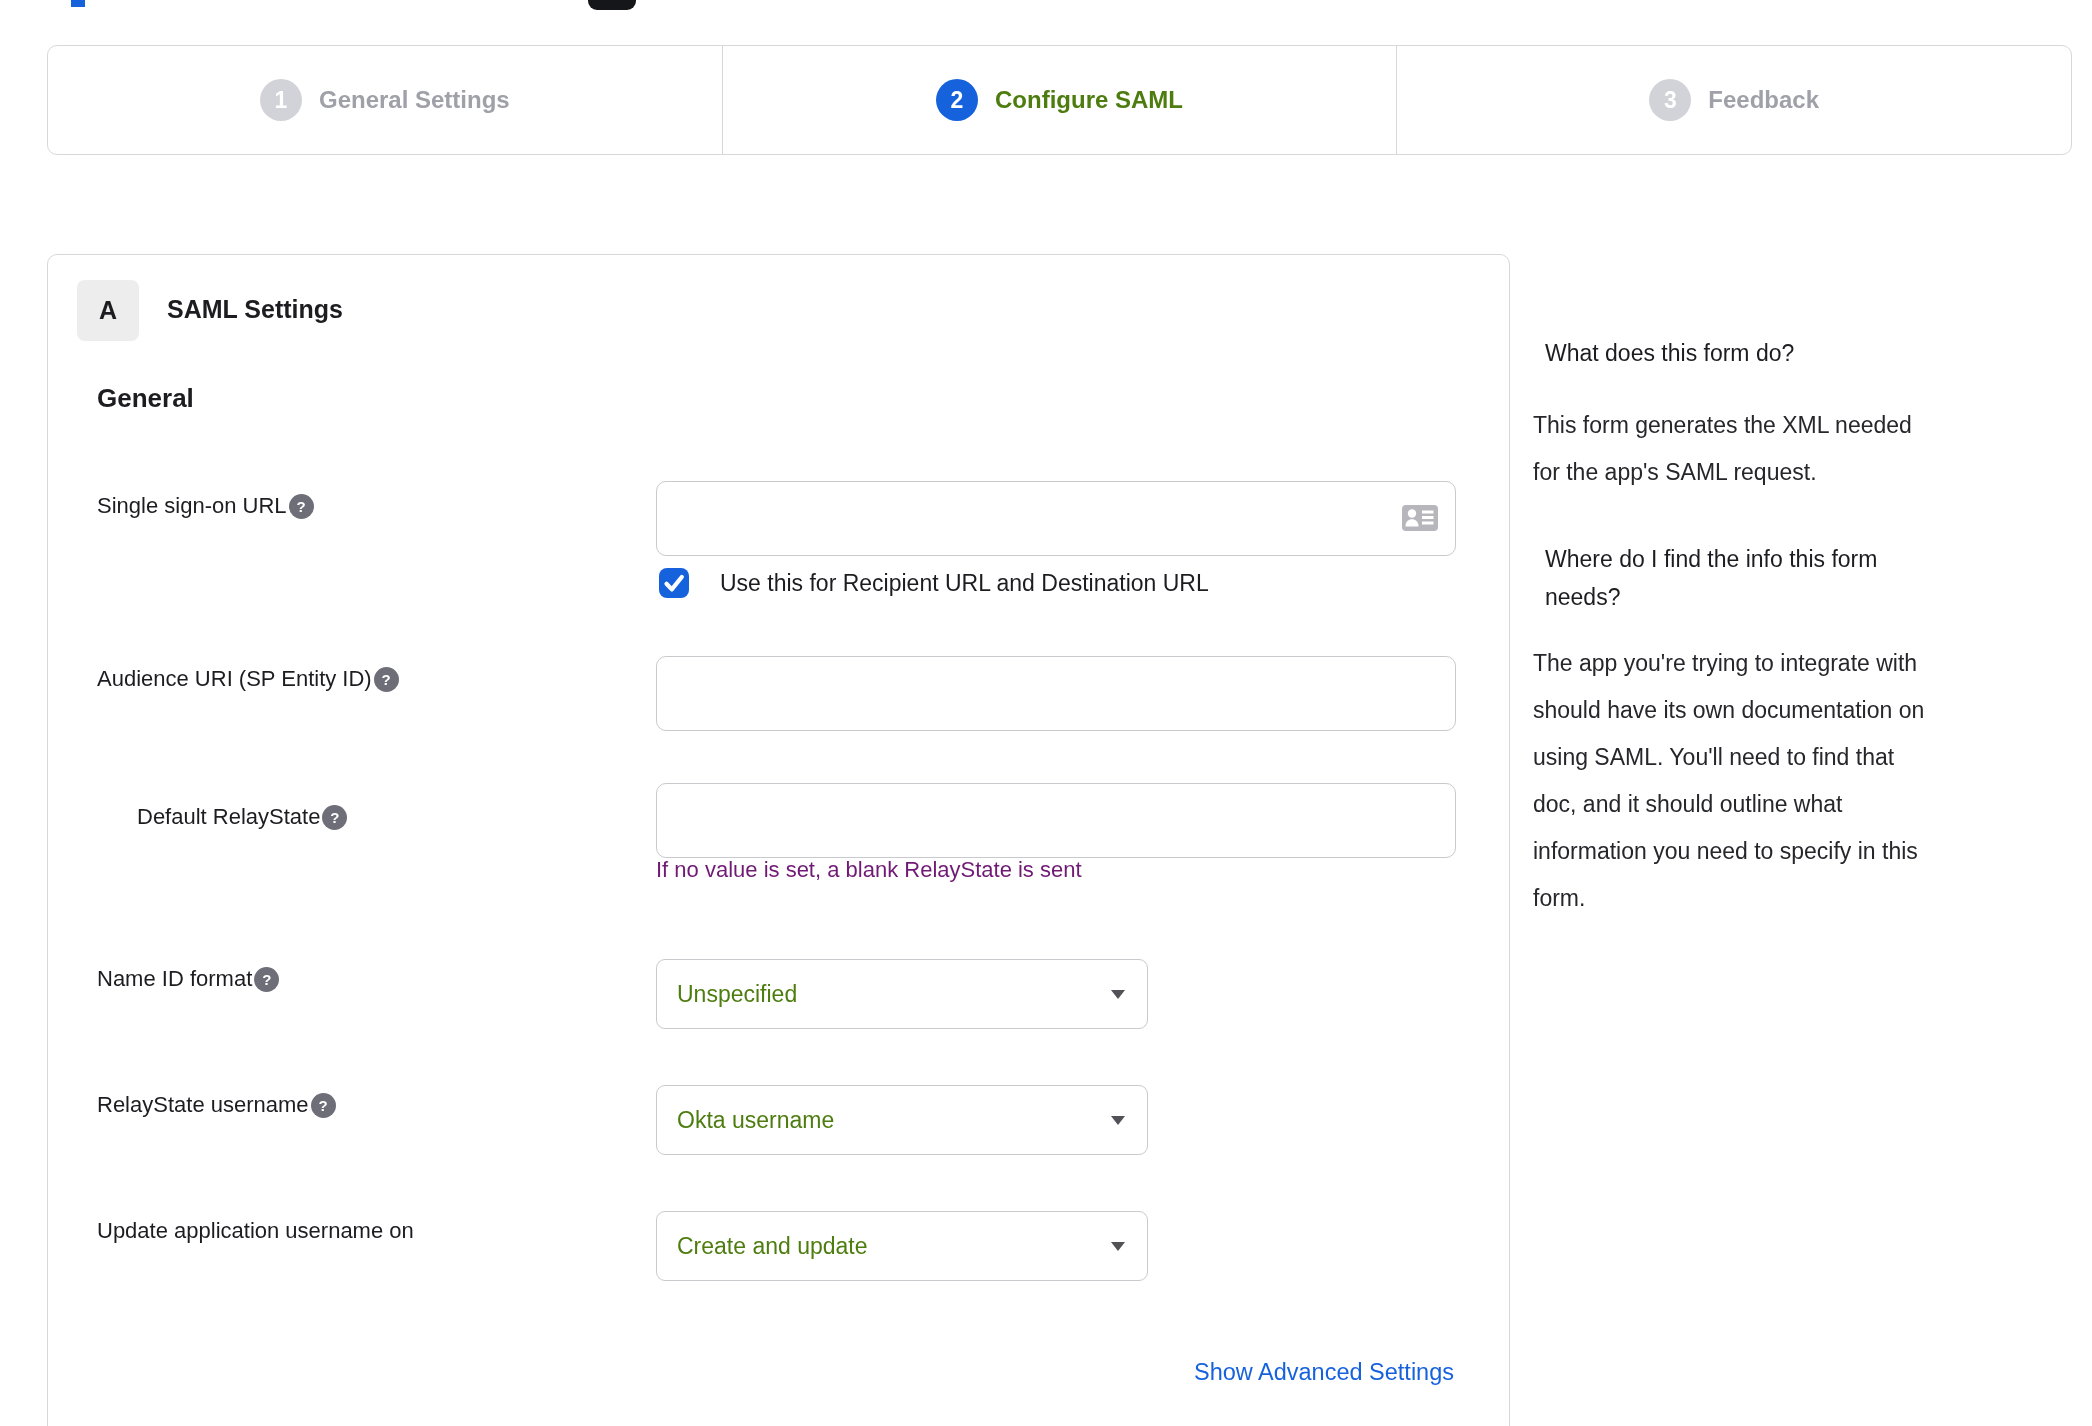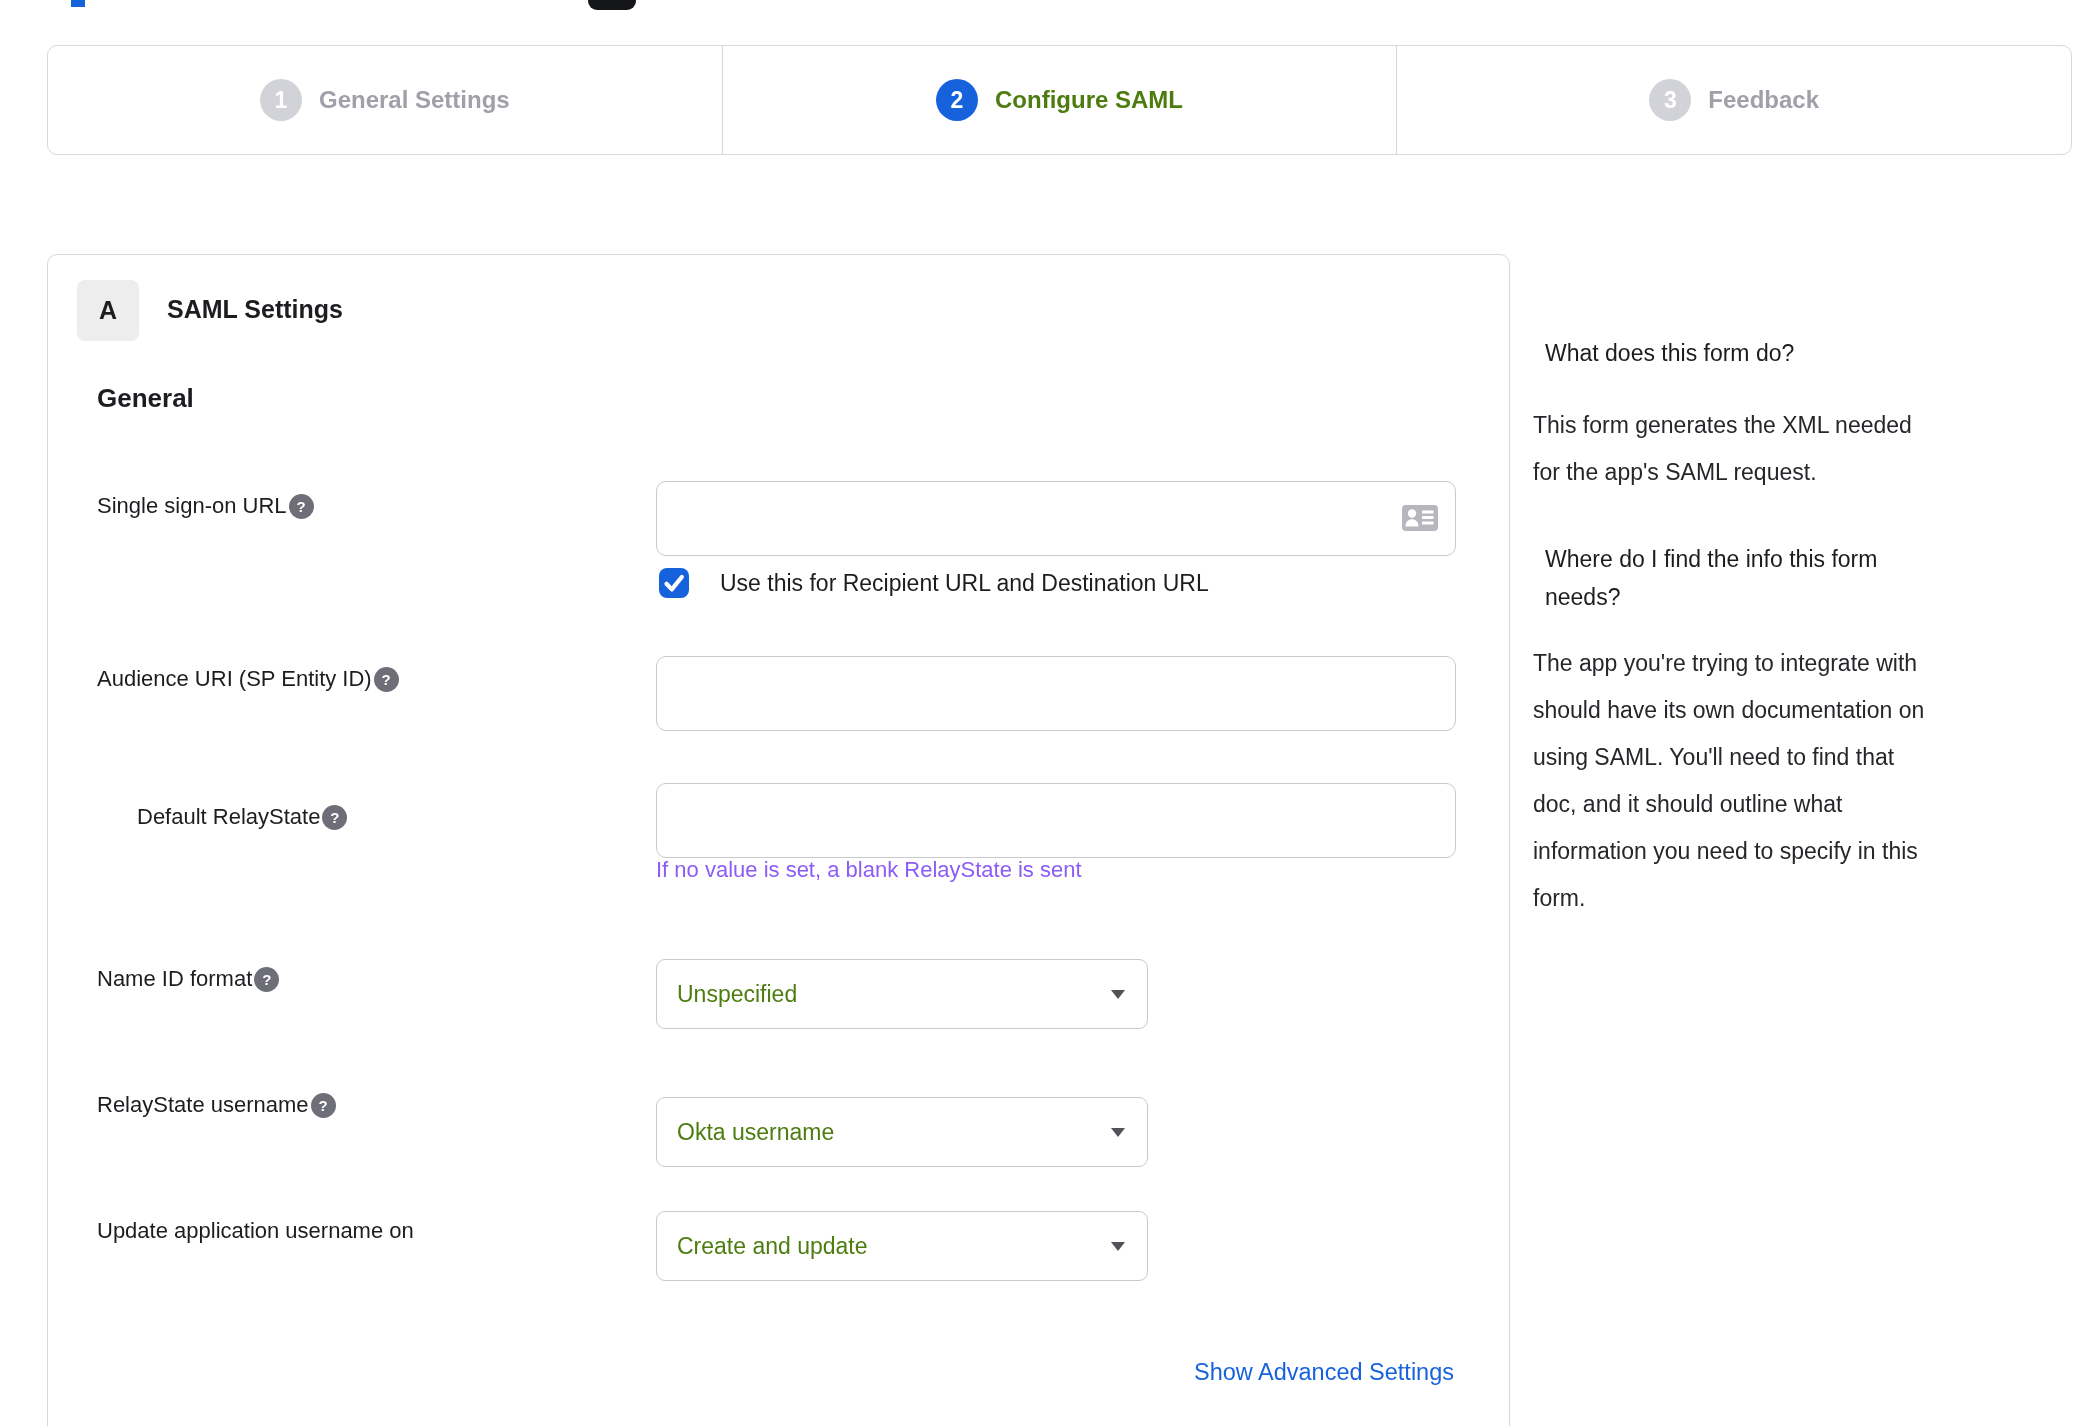--- a/index.html
+++ b/index.html
@@ -48,21 +48,21 @@
   .sel{position:absolute;left:608px;width:492px;height:70px;border:1px solid #c9cace;border-radius:9px;
     background:#fff;box-sizing:border-box;display:flex;align-items:center;justify-content:space-between;
     padding:0 20px 0 20px;font-size:23px;color:#4d7c0f;cursor:pointer;}
   .caret{width:0;height:0;border-left:7px solid transparent;border-right:7px solid transparent;
     border-top:9px solid #515157;margin-right:2px;}
 
   .cbx{position:absolute;left:611px;top:313px;width:30px;height:30px;border-radius:8px;
     background:#1662dd;display:flex;align-items:center;justify-content:center;cursor:pointer;}
   .cbx-label{position:absolute;left:672px;top:313px;line-height:30px;font-size:23px;cursor:pointer;}
 
-  .hint{position:absolute;left:608px;top:601px;font-size:22px;color:#8b5cf6;line-height:28px;}
+  .hint{position:absolute;left:608px;top:601px;font-size:22px;color:#701a75;line-height:28px;}
 
   .adv-link{position:absolute;right:55px;top:1104px;font-size:23.5px;font-weight:500;
     color:#1662dd;text-decoration:none;cursor:pointer;}
 
   
   .sidebar{position:absolute;left:1533px;top:322px;width:524px;}
   .sidebar h3{margin:12px;font-size:23px;font-weight:400;color:#1d1d21;line-height:38px;white-space:pre-line;}
   .sidebar p{margin:0;font-size:23px;color:#26262b;line-height:47px;white-space:pre-line;}
   .sb-p1{margin-top:30px !important;}
   .sb-h2{margin-top:44px !important;}
@@ -138,21 +138,21 @@
     </div>
     <div class="sel" style="top:704px;">
       <span>Unspecified</span>
       <span class="caret"></span>
     </div>
 
     <div class="lbl" style="top:835px;">
       <span>RelayState username</span>
       <span class="help">?</span>
     </div>
-    <div class="sel" style="top:830px;margin-top:12px;">
+    <div class="sel" style="top:830px;">
       <span>Okta username</span>
       <span class="caret"></span>
     </div>
 
     <div class="lbl" style="top:961px;">
       <span>Update application username on</span>
     </div>
     <div class="sel" style="top:956px;">
       <span>Create and update</span>
       <span class="caret"></span>

